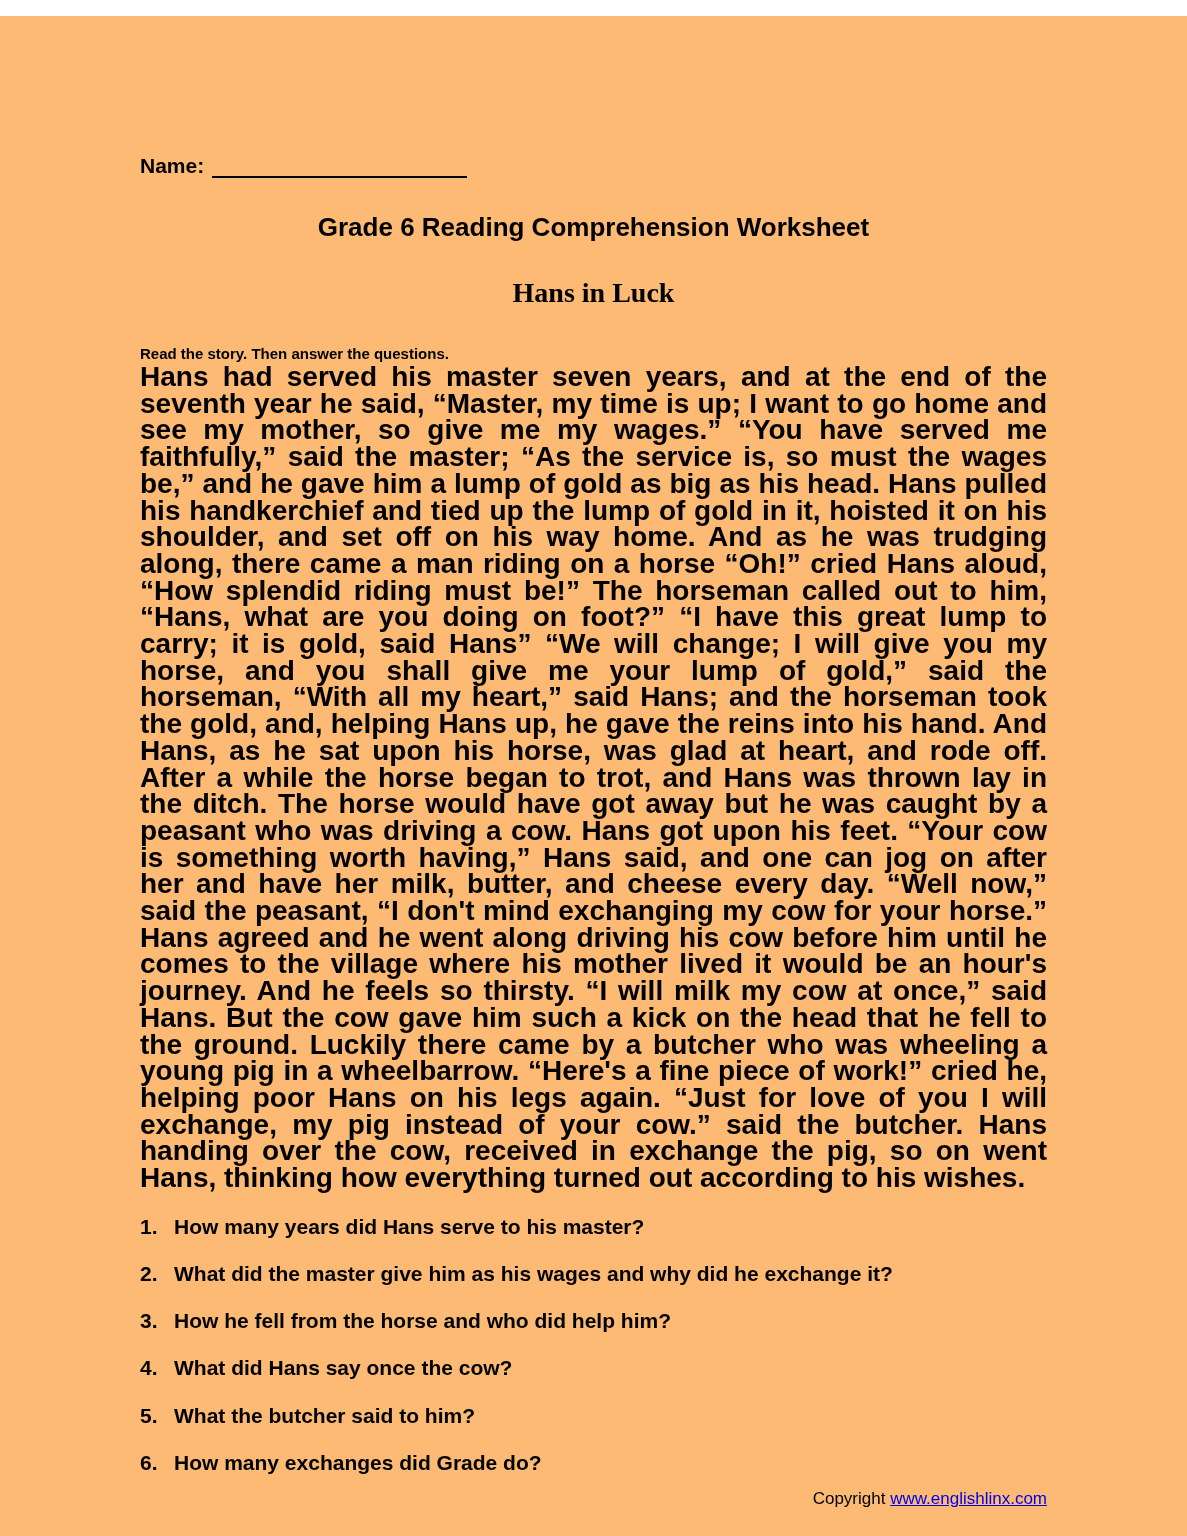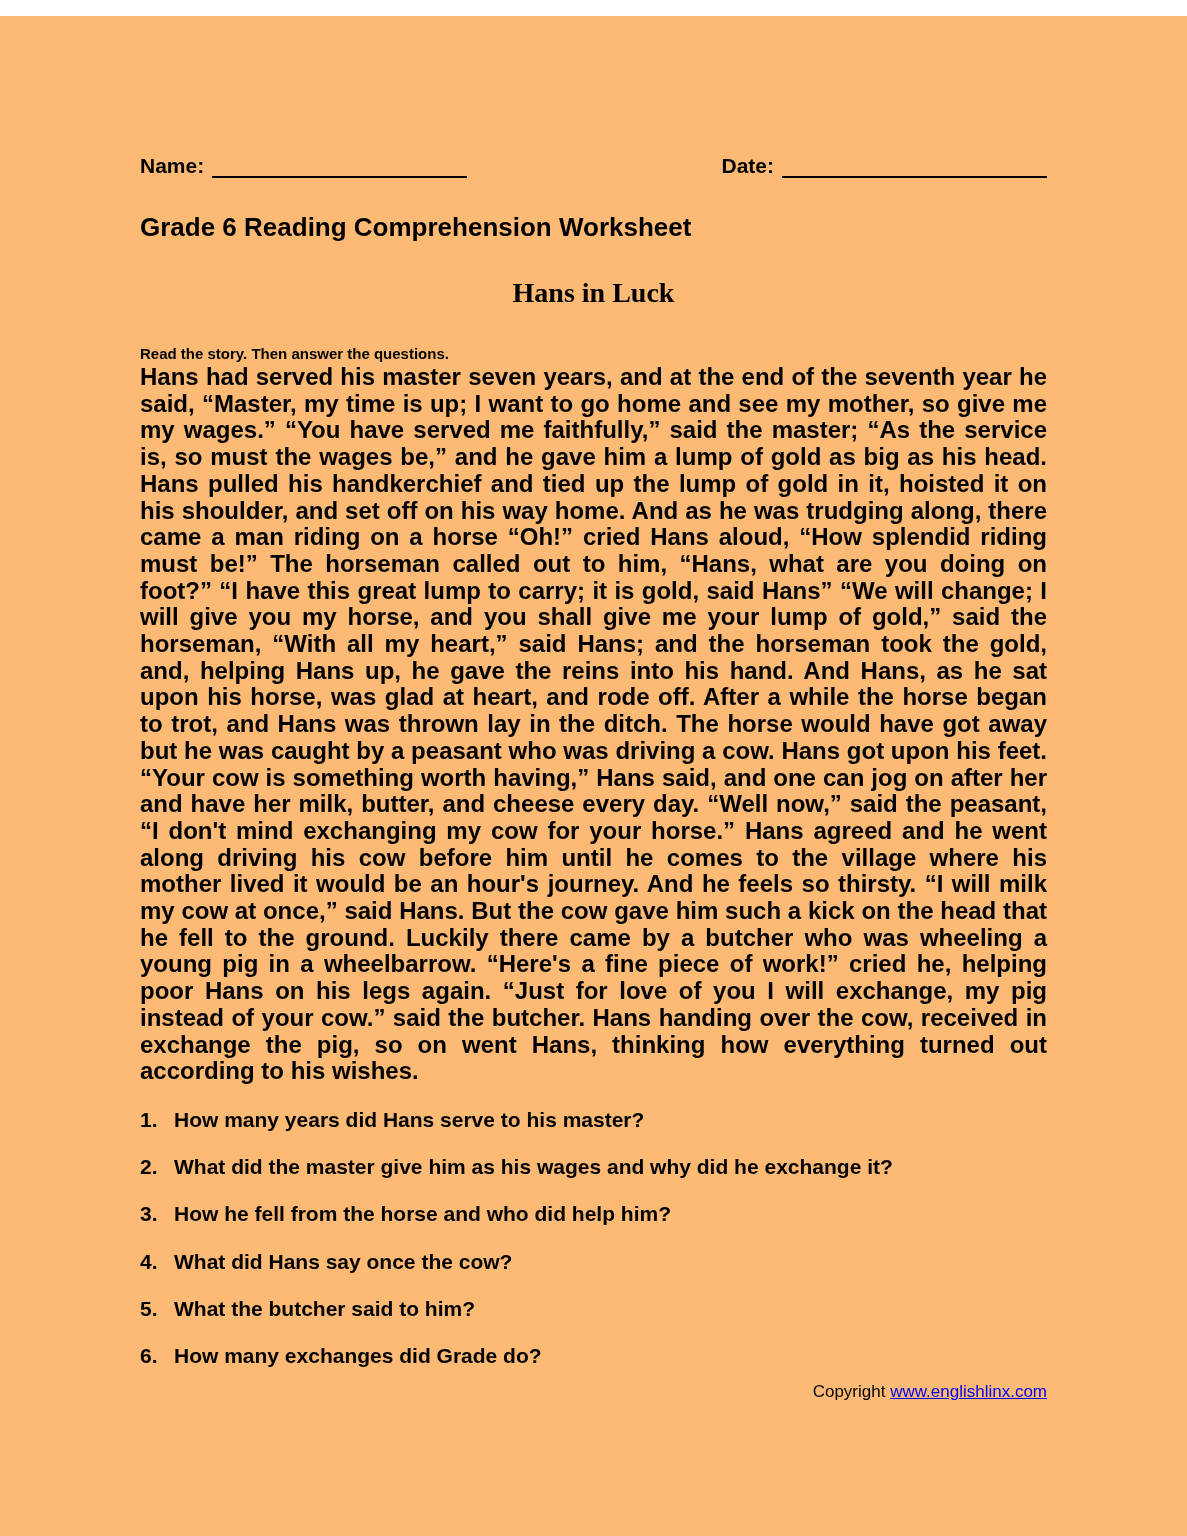--- a/index.html
+++ b/index.html
@@ -37,39 +37,40 @@
   .blank-line {
     display: inline-block;
     border-bottom: 2px solid #000000;
     height: 20px;
   }
   .blank-line.name-line { width: 255px; }
   .blank-line.date-line { width: 265px; }
 
   .doc-title {
     margin: 34px 0 0 0;
+    text-align: center;
     font-size: 26px;
     font-weight: 700;
     font-family: "Liberation Sans", sans-serif;
   }
   .doc-subtitle {
     margin: 34px 0 0 0;
     text-align: center;
     font-size: 28px;
     font-weight: 700;
     font-family: "Liberation Serif", serif;
   }
   .instruction {
     margin: 36px 0 0 0;
     font-size: 15px;
     font-weight: 700;
   }
   .story {
     margin: 2px 0 0 0;
-    font-size: 24px;
+    font-size: 28px;
     font-weight: 700;
     line-height: 26.7px;
     text-align: justify;
   }
   .answer-heading {
     margin: 42px 0 0 0;
     font-size: 21px;
     font-weight: 700;
     text-decoration: underline;
   }
@@ -106,24 +107,20 @@
 </head>
 <body>
 
 <div class="page">
 
   <div class="header-row">
     <div class="field-group">
       <span class="field-label">Name:</span>
       <span class="blank-line name-line"></span>
     </div>
-    <div class="field-group">
-      <span class="field-label">Date:</span>
-      <span class="blank-line date-line"></span>
-    </div>
   </div>
 
   <h1 class="doc-title">Grade 6 Reading Comprehension Worksheet</h1>
 
   <h2 class="doc-subtitle">Hans in Luck</h2>
 
   <p class="instruction">Read the story. Then answer the questions.</p>
 
   <p class="story">Hans had served his master seven years, and at the end of the seventh year he said, “Master, my time is up; I want to go home and see my mother, so give me my wages.” “You have served me faithfully,” said the master; “As the service is, so must the wages be,” and he gave him a lump of gold as big as his head. Hans pulled his handkerchief and tied up the lump of gold in it, hoisted it on his shoulder, and set off on his way home. And as he was trudging along, there came a man riding on a horse “Oh!” cried Hans aloud, “How splendid riding must be!” The horseman called out to him, “Hans, what are you doing on foot?” “I have this great lump to carry; it is gold, said Hans”  “We will change; I will give you my horse, and you shall give me your lump of gold,” said the horseman, “With all my heart,” said Hans; and the horseman took the gold, and, helping Hans up, he gave the reins into his hand. And Hans, as he sat upon his horse, was glad at heart, and rode off. After a while the horse began to trot, and Hans was thrown lay in the ditch. The horse would have got away but he was caught by a peasant who was driving a cow. Hans got upon his feet.  “Your cow is something worth having,” Hans said, and one can jog on after her and have her milk, butter, and cheese every day.  “Well now,” said the peasant, “I don't mind exchanging my cow for your horse.” Hans agreed and he went along driving his cow before him until he comes to the village where his mother lived it would be an hour's journey. And he feels so thirsty. “I will milk my cow at once,” said Hans.  But the cow gave him such a kick on the head that he fell to the ground. Luckily there came by a butcher who was wheeling a young pig in a wheelbarrow. “Here's a fine piece of work!” cried he, helping poor Hans on his legs again.  “Just for love of you I will exchange, my pig instead of your cow.” said the butcher. Hans handing over the cow, received in exchange the pig, so on went Hans, thinking how everything turned out according to his wishes.</p>
 

